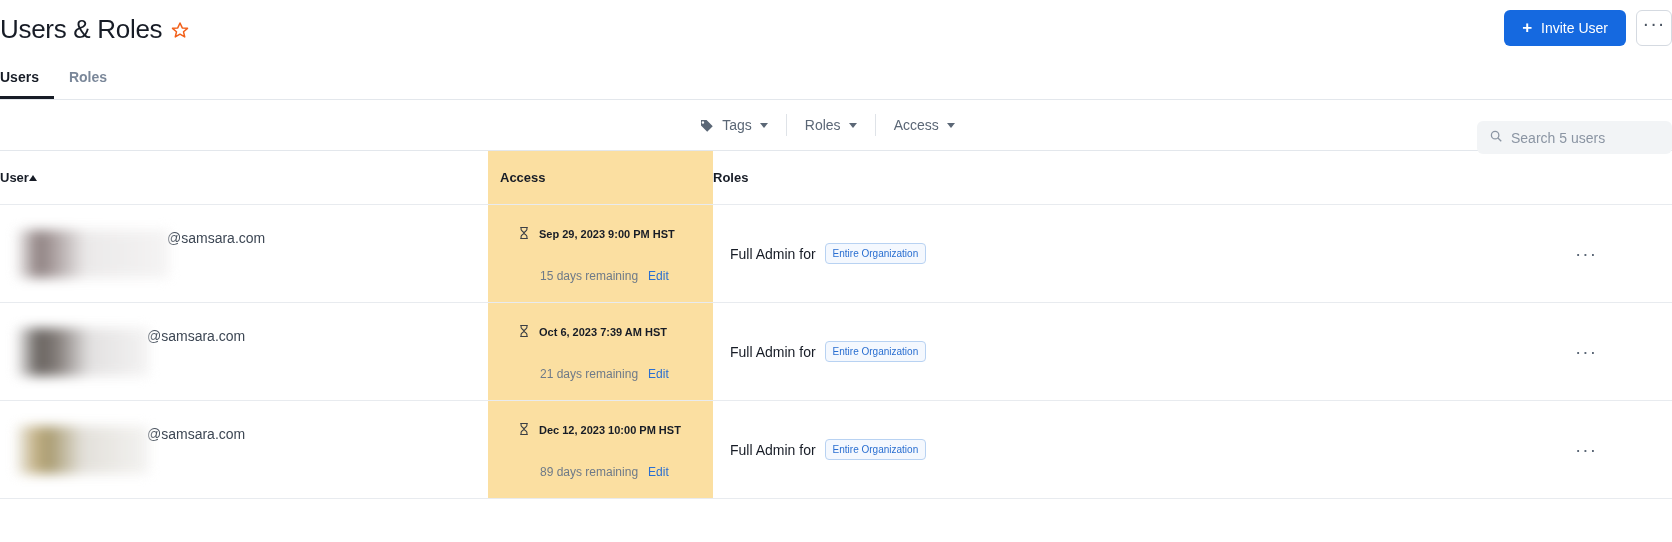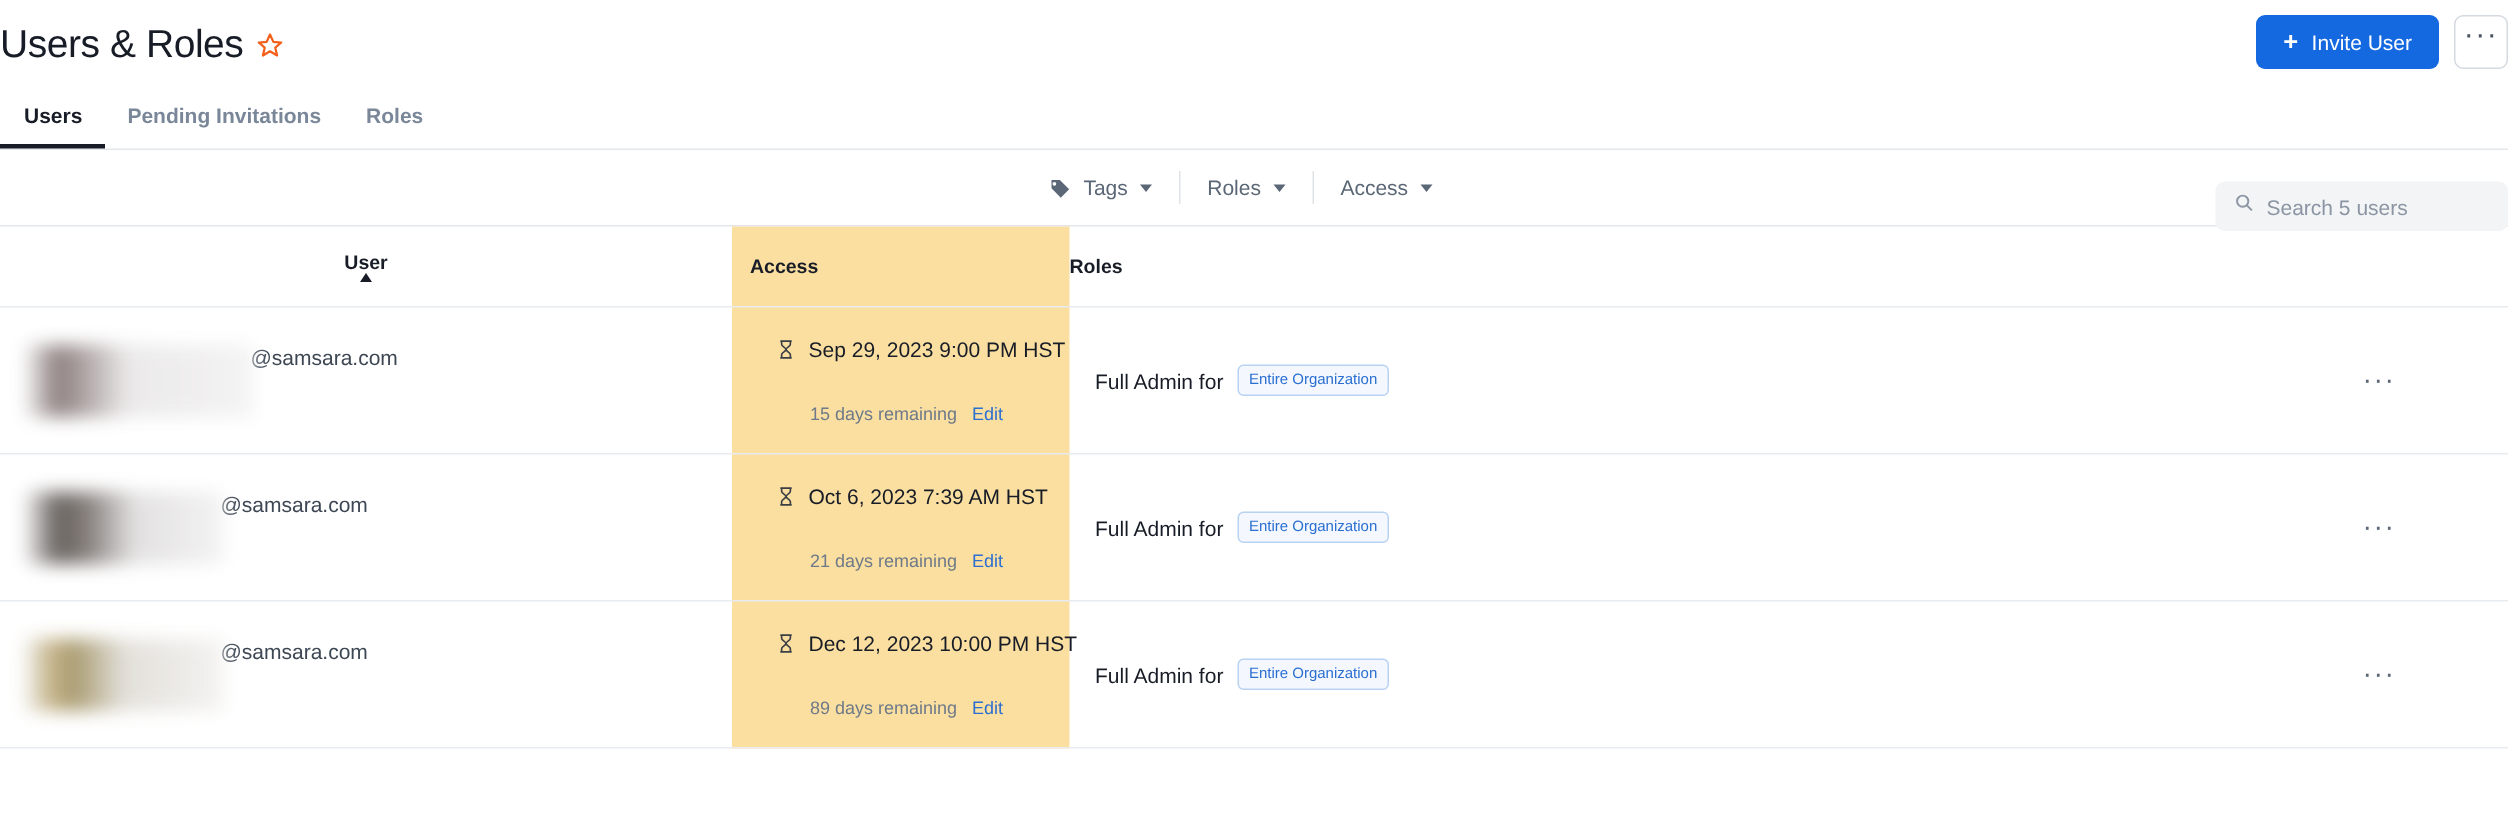--- a/index.html
+++ b/index.html
@@ -98,21 +98,21 @@
   }
   .tab {
     font-size: 14px;
     font-weight: bold;
     color: #7a8799;
     padding: 0 15px 11px 15px;
     cursor: pointer;
     border-bottom: 3px solid transparent;
     white-space: nowrap;
   }
-  .tab:first-child { padding-left: 16px; }
+  .tab:first-child { padding-left: 0; }
   .tab.active {
     color: #171c26;
     border-bottom-color: #171c26;
   }
 
   
   .filter-bar {
     position: relative;
     height: 51px;
     display: flex;
@@ -186,21 +186,21 @@
     border-bottom: 1px solid #e8ebef;
   }
   .t-head { height: 54px; }
   .t-head .cell { font-size: 13px; font-weight: bold; color: #171c26; }
   .cell { flex: none; }
   .c-user   { width: 488px; padding-left: 0; }
   .c-access { width: 225px; padding-left: 12px; }
   .c-roles  { width: 700px; padding-left: 0; }
   .c-menu   { width: 259px; }
 
-  .t-head .c-user { display: flex; align-items: center; gap: 0; flex-direction: column; }
+  .t-head .c-user { display: flex; align-items: center; gap: 0; }
   .sort-asc {
     width: 0; height: 0;
     border-left: 4px solid transparent;
     border-right: 4px solid transparent;
     border-bottom: 6px solid #171c26;
     display: inline-block;
   }
 
   .t-body-row { height: 98px; }
 
@@ -218,23 +218,24 @@
   .user-email {
     font-size: 14px;
     color: #3d4754;
     margin-left: -2px;
     white-space: nowrap;
   }
 
   
   .access-line1 {
     display: flex;
+    align-items: center;
     gap: 8px;
-    font-size: 14px;
-    font-weight: normal;
+    font-size: 11px;
+    font-weight: bold;
     color: #171c26;
     white-space: nowrap;
   }
   .hourglass { font-size: 14px; line-height: 1; color: #3b3f45; }
   .access-line2 {
     margin-top: 4px;
     padding-left: 23px;
     font-size: 12px;
     color: #6e7a88;
     display: flex;
@@ -301,21 +302,20 @@
       <span>Invite User</span>
     </button>
     <button class="overflow-btn">
       <span class="dots">···</span>
     </button>
   </div>
 </div>
 
 <div class="tab-bar">
   <div class="tab active">Users</div>
-  <div class="tab">Pending Invitations</div>
   <div class="tab">Roles</div>
 </div>
 
 <div class="filter-bar">
   <div class="filter-group">
     <div class="filter-chip">
       <span class="tag-icon">
         <svg viewBox="0 0 24 24" width="15" height="15" fill="#5b6776">
           <path d="M2 3.2h10.1L22 13.1 13.1 22 3.2 12.1V3.2zm4.3 2.1a2 2 0 100 4 2 2 0 000-4z"></path>
         </svg>

